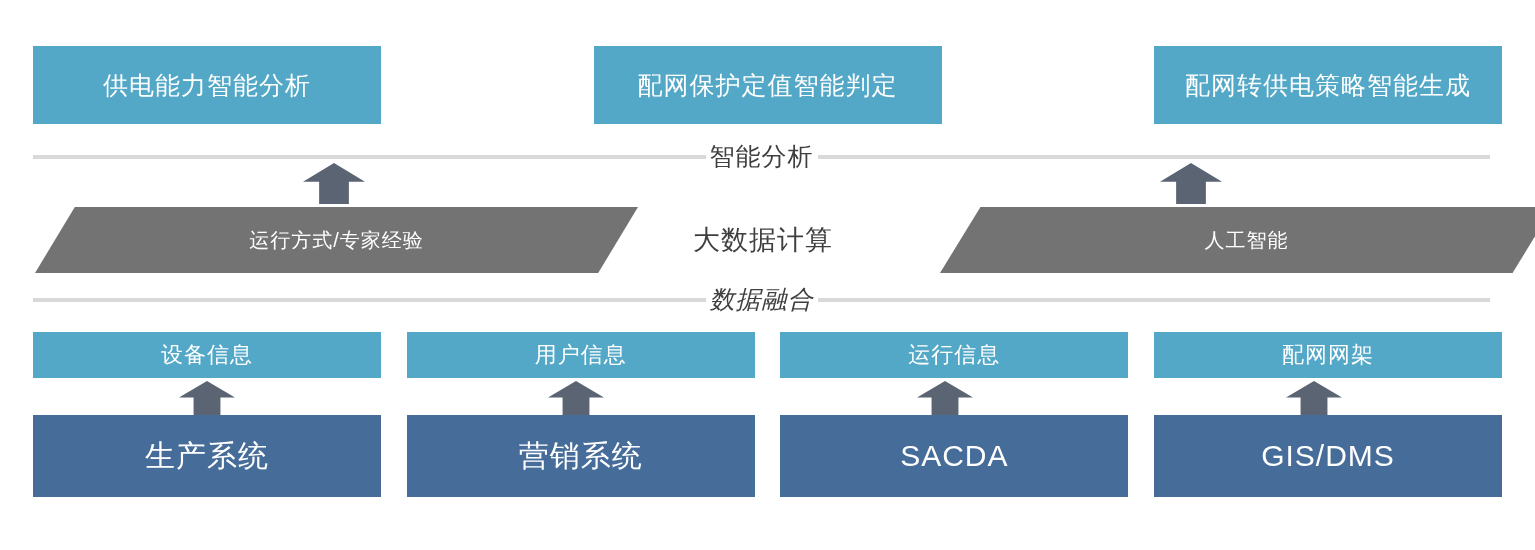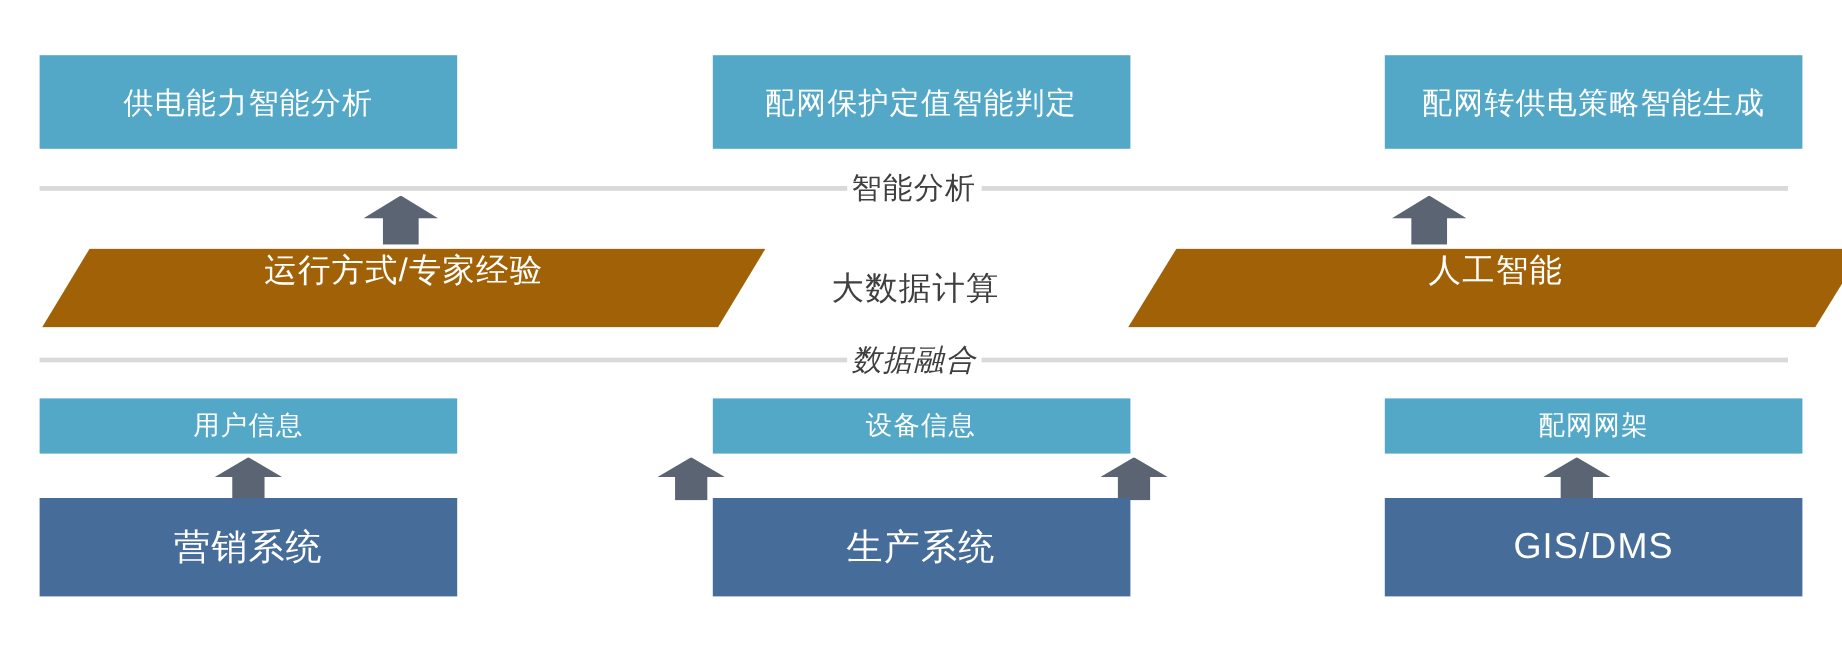--- a/index.html
+++ b/index.html
@@ -65,25 +65,26 @@
     white-space: nowrap;
   }
   #divider-analysis { top: 140px; }
   #divider-fusion  { top: 283px; font-style: italic; }
 
   
   .para {
     position: absolute;
     top: 207px;
     height: 66px;
-    background: #a16207;
-    color: #ffffff;
-    display: flex;
-    justify-content: center;
-    font-size: 27px;
+    background: #737373;
+    color: #ffffff;
+    display: flex;
+    align-items: center;
+    justify-content: center;
+    font-size: 20px;
     letter-spacing: 1px;
     clip-path: polygon(6.6% 0%, 100% 0%, 93.4% 100%, 0% 100%);
   }
   #para-left  { left: 35px;  width: 603px; }
   #para-right { left: 940px; width: 613px; }
 
   .mid-label {
     position: absolute;
     top: 207px;
     left: 638px;
@@ -204,36 +205,44 @@
 
   <div class="arrow-up arrow-bottom" id="arrow-bottom-1"></div>
   <div class="arrow-up arrow-bottom" id="arrow-bottom-2"></div>
   <div class="arrow-up arrow-bottom" id="arrow-bottom-3"></div>
   <div class="arrow-up arrow-bottom" id="arrow-bottom-4"></div>
 
   <div class="source-row">
 
     <div class="source-col">
       <div class="info-band">
+        <span>设备信息</span>
+      </div>
+      <div class="system-box">
+        <span>生产系统</span>
+      </div>
+    </div>
+
+    <div class="source-col">
+      <div class="info-band">
         <span>用户信息</span>
       </div>
       <div class="system-box">
         <span>营销系统</span>
       </div>
     </div>
 
     <div class="source-col">
       <div class="info-band">
-        <span>设备信息</span>
-      </div>
-      <div class="system-box">
-        <span>生产系统</span>
-      </div>
-    </div>
-
+        <span>运行信息</span>
+      </div>
+      <div class="system-box">
+        <span>SACDA</span>
+      </div>
+    </div>
 
     <div class="source-col">
       <div class="info-band">
         <span>配网网架</span>
       </div>
       <div class="system-box">
         <span>GIS/DMS</span>
       </div>
     </div>
 

